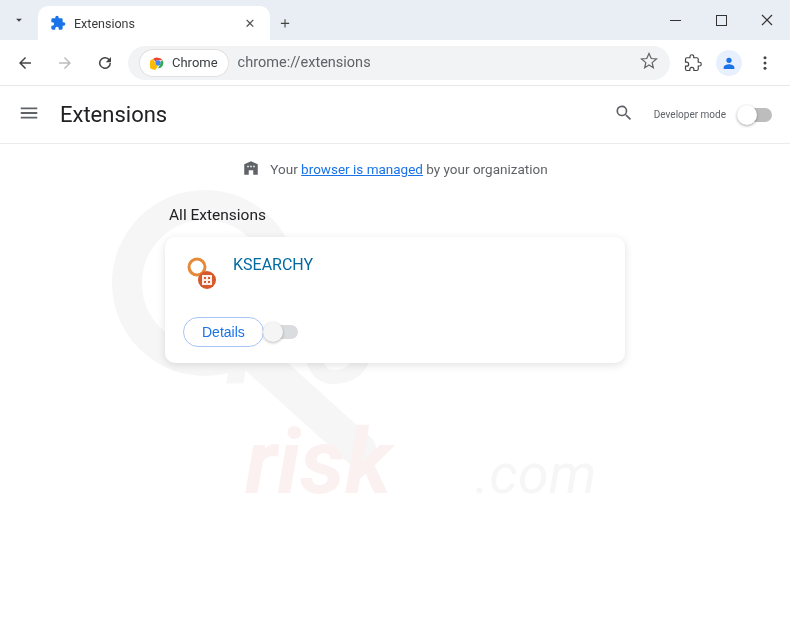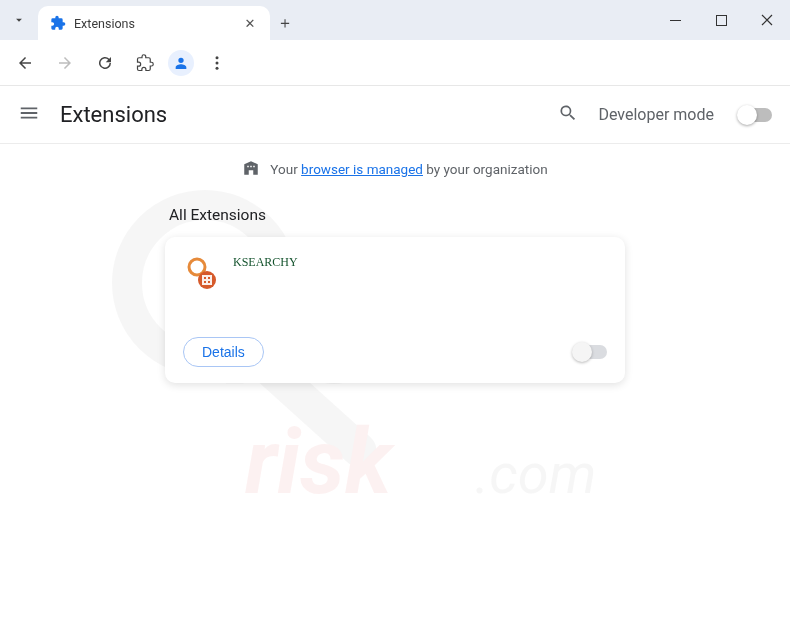--- a/index.html
+++ b/index.html
@@ -127,21 +127,21 @@
   padding: 0 18px;
   gap: 20px;
   border-bottom: 1px solid #ececec;
   position: relative;
   z-index: 2;
 }
 .ham { color: #5f6368; }
 .page-title { font-size: 22px; color: #202124; font-weight: 400; }
 .header-spacer { flex: 1; }
 .search-icon { color: #5f6368; }
-.dev-mode { font-size: 16px; color: #5f6368; display: flex; align-items: center; gap: 24px; }
+.dev-mode { font-size: 10px; color: #5f6368; display: flex; align-items: center; gap: 12px; }
 .toggle {
   width: 34px; height: 14px; background: #bdbdbd; border-radius: 8px; position: relative;
 }
 .toggle::after {
   content: ""; position: absolute; left: -1px; top: -3px;
   width: 20px; height: 20px; background: #fff; border-radius: 50%;
   box-shadow: 0 1px 3px rgba(0,0,0,.35);
 }
 
 
@@ -163,25 +163,25 @@
 .ext-card {
   background: #fff;
   border-radius: 10px;
   box-shadow: 0 2px 8px rgba(0,0,0,.12);
   padding: 18px 18px 16px;
 }
 .ext-top { display: flex; gap: 14px; }
 .ext-icon {
   width: 36px; height: 36px; flex-shrink: 0;
 }
-.ext-name { font-size: 12px; color: #14532d; margin-bottom: 4px; font-family: Liberation Serif, serif; }
+.ext-name { font-size: 16px; color: #0369a1; margin-bottom: 4px; }
 .ext-desc { font-size: 13px; color: #5f6368; line-height: 1.4; }
 .ext-bottom {
-  display: flex; align-items: center; justify-content: space-between;
-  margin-top: 46px;
+  display: flex; align-items: center; 
+  margin-top: 26px;
 }
 .details-btn {
   border: 1px solid #a9c6f5;
   color: #1a73e8;
   background: #fff;
   border-radius: 16px;
   padding: 6px 18px;
   font-size: 14px;
 }
 .ext-toggle {
@@ -250,20 +250,40 @@
   </div>
   <div class="tool-btn disabled">
     <svg width="18" height="18" viewBox="0 0 24 24">
         <path fill="currentColor" d="M4 13h12.2l-5.6 5.6L12 20l8-8-8-8-1.4 1.4L16.2 11H4z"></path>
       </svg>
   </div>
   <div class="tool-btn">
     <svg width="18" height="18" viewBox="0 0 24 24">
         <path fill="currentColor" d="M17.65 6.35A8 8 0 1 0 20 12h-2a6 6 0 1 1-1.76-4.24L13 11h7V4l-2.35 2.35z"></path>
       </svg>
+  </div>
+  <div class="omnibox">
+    <div class="omni-chip">
+      <span class="clogo">
+        <svg width="16" height="16" viewBox="0 0 48 48">
+            <circle cx="24" cy="24" r="22" fill="#fff"></circle>
+            <path fill="#EA4335" d="M24 8a16 16 0 0 1 14 8H24a8 8 0 0 0-7 4L9 12A16 16 0 0 1 24 8z"></path>
+            <path fill="#4285F4" d="M24 16a8 8 0 1 1 0 16 8 8 0 0 1 0-16z"></path>
+            <path fill="#34A853" d="M38 16a16 16 0 0 1-14 24l7-12a8 8 0 0 0 0-8l7-4z"></path>
+            <path fill="#FBBC05" d="M9 12l8 14a8 8 0 0 0 7 6l-7 12A16 16 0 0 1 9 12z"></path>
+          </svg>
+      </span>
+      <span>Chrome</span>
+    </div>
+    <span class="omni-url">chrome://extensions</span>
+    <span class="star">
+      <svg width="18" height="18" viewBox="0 0 24 24">
+          <path fill="currentColor" d="M12 17.3 6.2 21l1.6-6.8L2 9.3l7-.6L12 2l3 6.7 7 .6-5.8 4.9L17.8 21z" fill-opacity="0" stroke="currentColor" stroke-width="1.6"></path>
+        </svg>
+    </span>
   </div>
   <div class="after-omni">
     <div class="tool-btn">
       <svg width="18" height="18" viewBox="0 0 24 24">
           <path fill="currentColor" d="M20.5 11H19V7a2 2 0 0 0-2-2h-4V3.5a2.5 2.5 0 1 0-5 0V5H4a2 2 0 0 0-2 2v3.8h1.5a2.7 2.7 0 0 1 0 5.4H2V20a2 2 0 0 0 2 2h3.8v-1.5a2.7 2.7 0 0 1 5.4 0V22H17a2 2 0 0 0 2-2v-4h1.5a2.5 2.5 0 1 0 0-5z" fill-opacity="0" stroke="currentColor" stroke-width="1.6"></path>
         </svg>
     </div>
     <div class="tool-btn">
       <span class="profile-dot">
         <svg width="16" height="16" viewBox="0 0 24 24">

